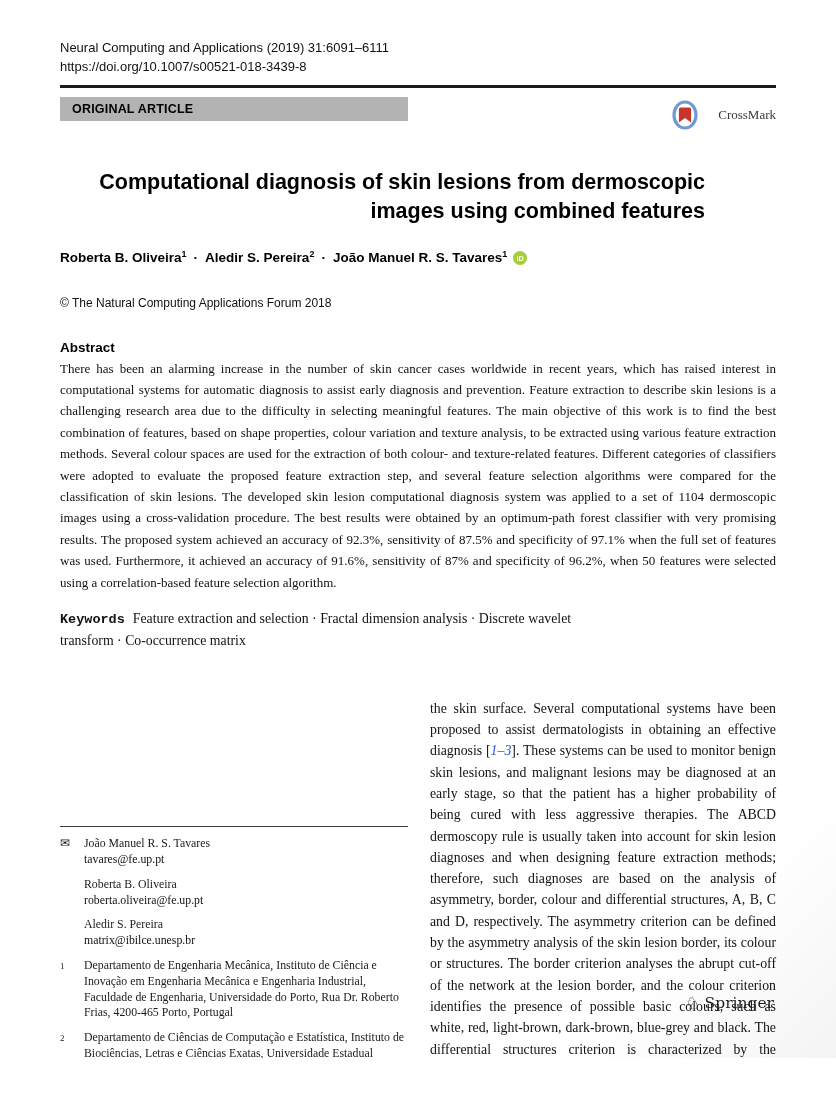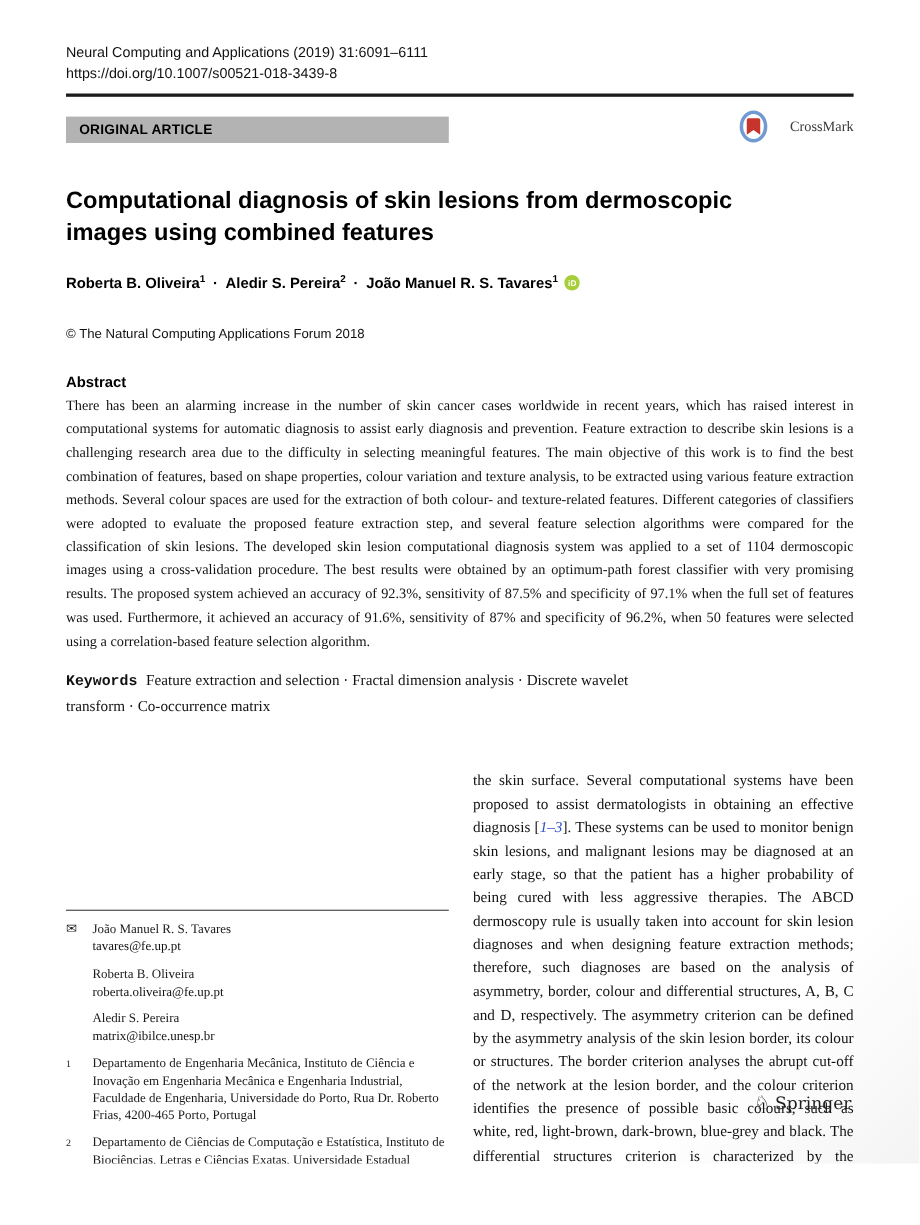--- a/index.html
+++ b/index.html
@@ -14,36 +14,36 @@
     font-family: "Liberation Serif", serif;
     color: #1a1a1a;
   }
   .content { position: absolute; left: 60px; right: 60px; top: 38px; }
 
   
   .jline { font-family: "Liberation Sans", sans-serif; font-size: 13px; line-height: 19px; color: #111; }
   .doi   { font-family: "Liberation Sans", sans-serif; font-size: 13px; line-height: 19px; color: #111; text-decoration: none; display: inline-block; }
   .toprule { margin-top: 9px; height: 3px; background: #1c1c1c; }
 
-  .banner-row { display: flex; justify-content: space-between; align-items: flex-end; }
+  .banner-row { display: flex; justify-content: space-between; align-items: center; }
   .banner {
     width: 348px; background: #b3b3b3; color: #000;
     font-family: "Liberation Sans", sans-serif; font-weight: bold; font-size: 12.5px;
     padding: 5px 12px 5px 12px; letter-spacing: 0.2px;
   }
   .crossmark { display: flex; align-items: center; gap: 18px; margin-top: 12px; cursor: pointer; text-decoration: none; }
   .crossmark-label { font-family: "Liberation Serif", serif; font-size: 13px; color: #3a3a3a; }
 
   
   h1.title {
     margin-top: 38px; max-width: 645px;
     font-family: "Liberation Sans", sans-serif; font-weight: bold;
-    font-size: 21.5px; line-height: 29px; color: #000;
+    font-size: 21.5px; line-height: 29px; color: #000; text-align: right;
   }
-  .authors { margin-top: 24px; font-family: "Liberation Sans", sans-serif; font-weight: bold; font-size: 13.5px; color: #000; display: flex; align-items: flex-start; flex-wrap: wrap; }
+  .authors { margin-top: 24px; font-family: "Liberation Sans", sans-serif; font-weight: bold; font-size: 13.5px; color: #000; display: flex; align-items: flex-end; flex-wrap: wrap; }
   .authors sup { font-size: 9px; vertical-align: super; line-height: 0; }
   .authors .sep { margin: 0 7px; }
   .orcid {
     display: inline-flex; align-items: center; justify-content: center;
     width: 14px; height: 14px; border-radius: 50%;
     background: #a6ce39; color: #fff;
     font-family: "Liberation Sans", sans-serif; font-size: 7.5px; font-weight: bold;
     margin-left: 6px; cursor: pointer;
   }
 

